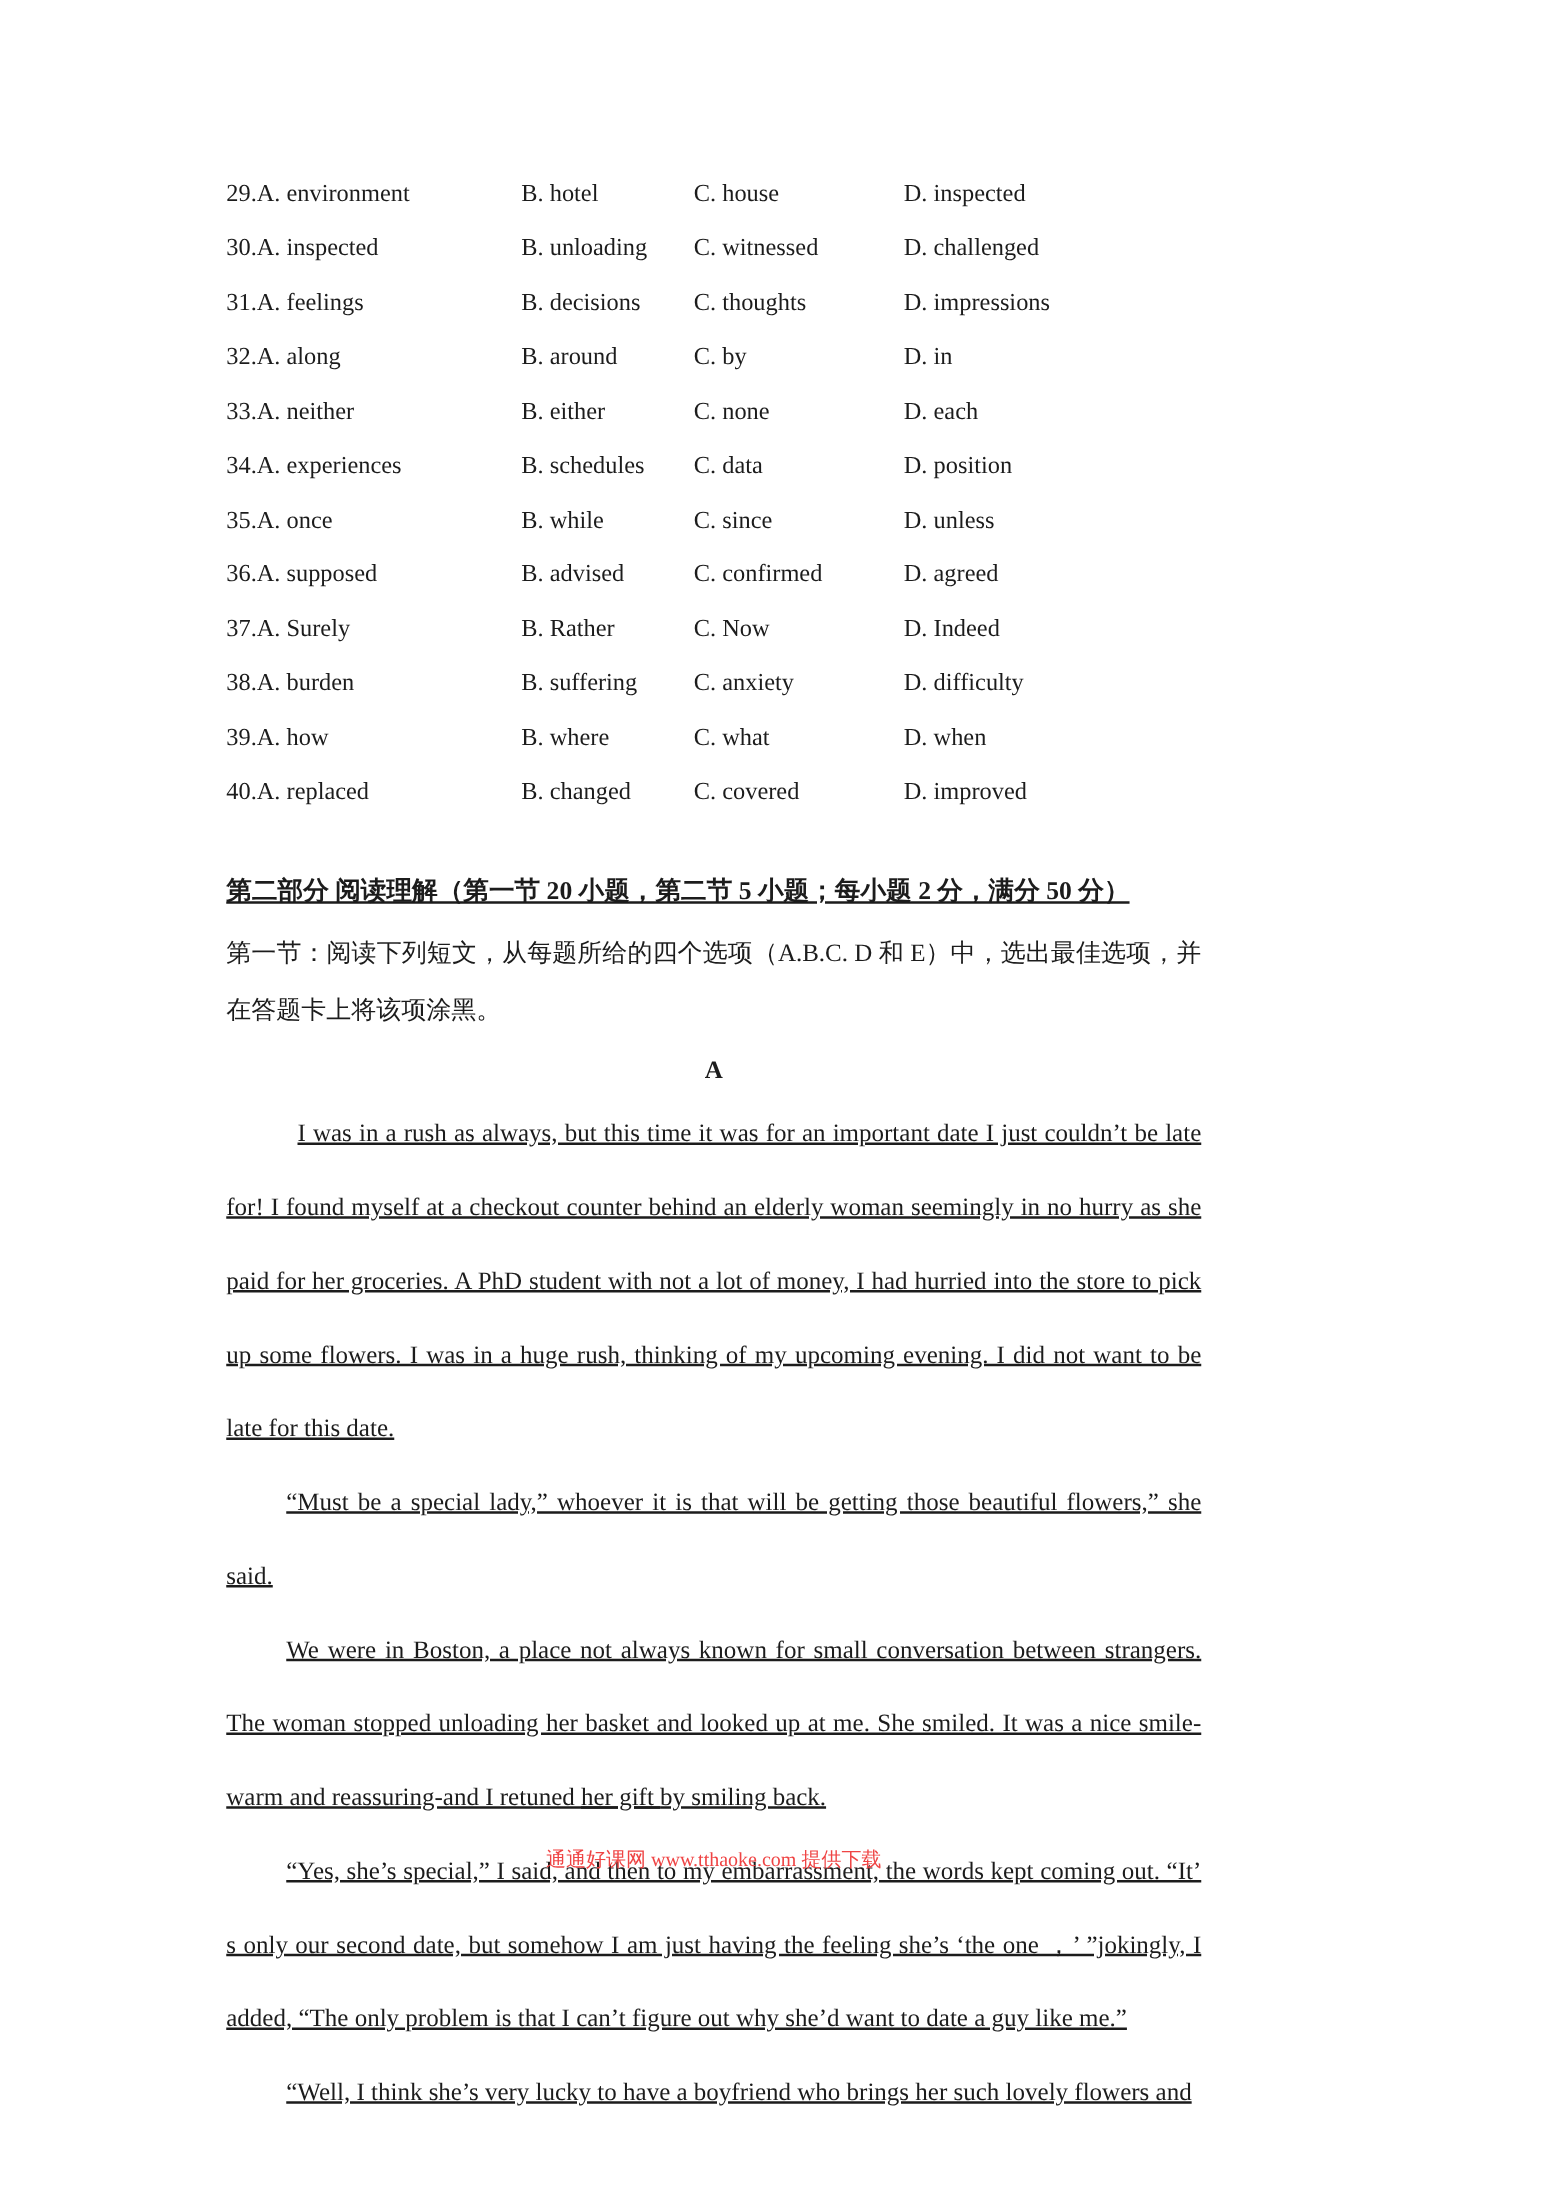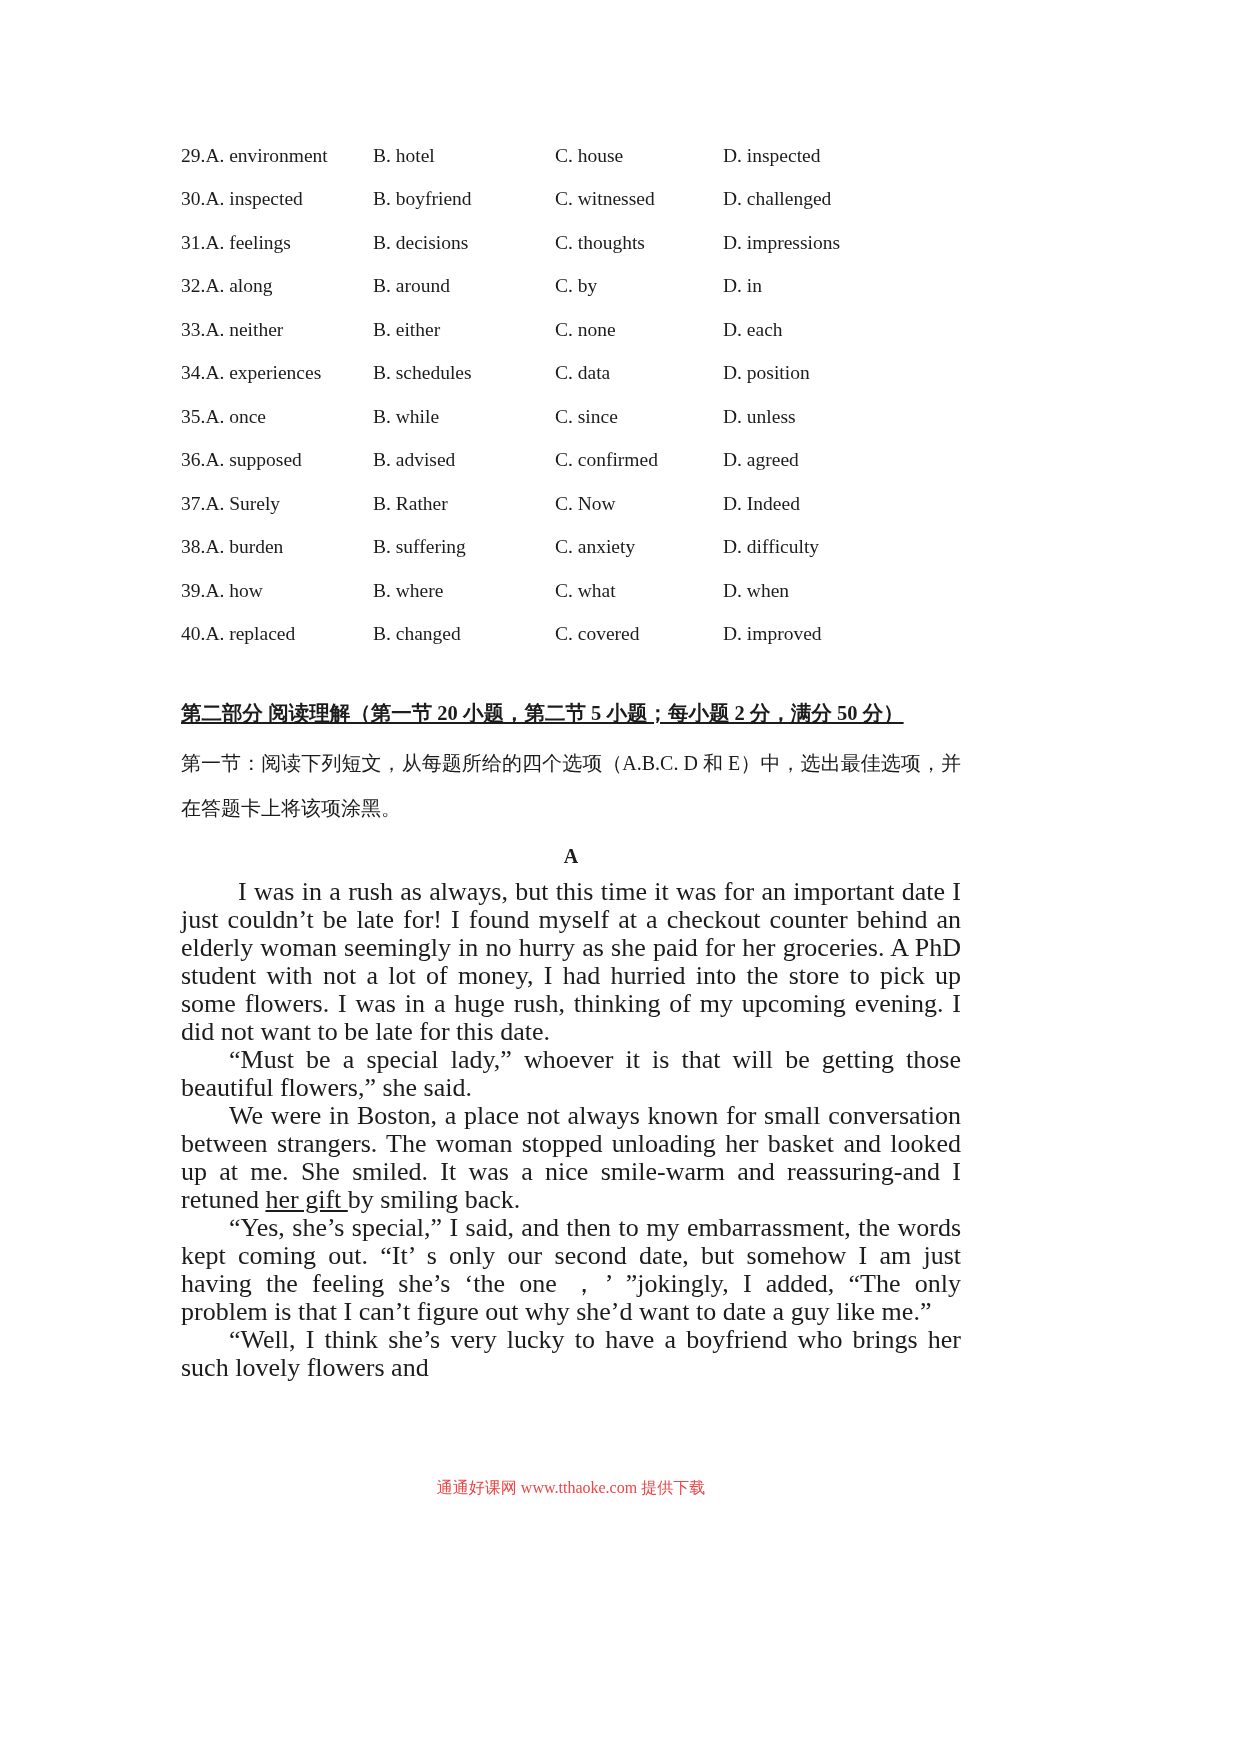--- a/index.html
+++ b/index.html
@@ -27,21 +27,21 @@
   
   .q-table { width: 100%; }
   .q-row {
     display: grid;
     grid-template-columns: 190px 180px 170px 1fr;
     align-items: center;
     height: 43.5px;
     font-size: 19.5px;
   }
   .q-cell { white-space: nowrap; }
-  .q-cell.c-b { padding-left: 2px; }
+  .q-cell.c-b { padding-left: 2px; margin-left: 44px; }
   .q-cell.c-c { padding-left: 4px; }
   .q-cell.c-d { padding-left: 2px; }
 
   
   .part-heading {
     margin: 36px 0 0 0;
     font-size: 20.5px;
     font-weight: bold;
     line-height: 43px;
     text-decoration: underline;
@@ -55,24 +55,25 @@
   .passage-label {
     margin-top: 4px;
     text-align: center;
     font-size: 20px;
     font-weight: bold;
     line-height: 43px;
   }
   
   .para {
     margin: 0;
-    font-size: 26px;
-    line-height: 28px;
+    font-size: 20px;
+    line-height: 59px;
     text-align: justify;
     text-indent: 48px;
+    text-decoration: underline;
   }
   .para.first { text-indent: 57px; }
   .underline { text-decoration: underline; }
 
   .footer {
     position: absolute;
     left: 170px;
     top: 1478px;
     width: 780px;
     text-align: center;
@@ -89,21 +90,21 @@
 
     <div class="q-table">
       <div class="q-row">
         <span class="q-cell c-a">29.A. environment</span>
         <span class="q-cell c-b">B. hotel</span>
         <span class="q-cell c-c">C. house</span>
         <span class="q-cell c-d">D. inspected</span>
       </div>
       <div class="q-row">
         <span class="q-cell c-a">30.A. inspected</span>
-        <span class="q-cell c-b">B. boyfriend</span>
+        <span class="q-cell c-b">B. unloading</span>
         <span class="q-cell c-c">C. witnessed</span>
         <span class="q-cell c-d">D. challenged</span>
       </div>
       <div class="q-row">
         <span class="q-cell c-a">31.A. feelings</span>
         <span class="q-cell c-b">B. decisions</span>
         <span class="q-cell c-c">C. thoughts</span>
         <span class="q-cell c-d">D. impressions</span>
       </div>
       <div class="q-row">

